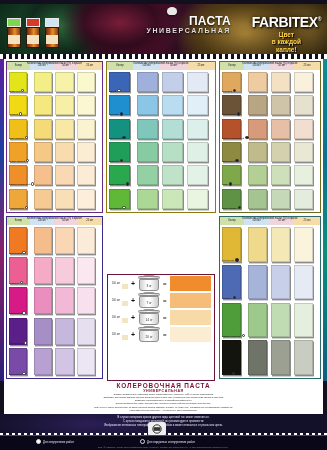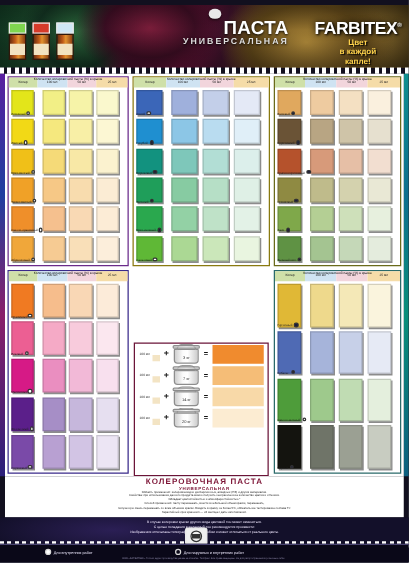--- a/index.html
+++ b/index.html
@@ -39,21 +39,21 @@
   .bottle .lbl { position:absolute; bottom:4px; left:1px; right:1px; height:9px; background:#f2e2c0; }
   .b1 { left:0; }  .b1 .cap{ background:#7fd64f; }
   .b2 { left:19px; } .b2 .cap{ background:#d63a2a; }
   .b3 { left:38px; } .b3 .cap{ background:#cfe7f5; }
 
   .hdr-title {
     position:absolute; right:96px; top:11px; text-align:right; z-index:4;
     color:#fff; line-height:1; text-shadow:0 1px 2px rgba(0,0,0,.9);
   }
   .hdr-title .t1 { font-size:13px; font-weight:700; letter-spacing:.3px;}
-  .hdr-title .t2 { font-size:15px; font-weight:700; letter-spacing:.3px;}
+  .hdr-title .t2 { font-size:12px; font-weight:700; letter-spacing:.3px;}
   .hdr-title .t3 { font-size:7px; font-weight:700; letter-spacing:1.6px; color:#ddd; }
   .drop { position:absolute; right:150px; top:3px; width:10px; height:8px;
           background:#e8e8e8; border-radius:50% 50% 45% 45%; z-index:4;
           box-shadow:0 1px 2px rgba(0,0,0,.6);}
 
   .brand { position:absolute; right:6px; top:10px; text-align:center; z-index:4; }
   .brand .bname { font-size:14px; font-weight:800; color:#fff; letter-spacing:-.4px;
                   text-shadow:1px 1px 2px #000, 0 0 5px rgba(0,0,0,.9);}
   .brand .reg { font-size:5px; vertical-align:super; }
   .brand .tag { margin-top:1px; font-size:6.5px; font-weight:700; color:#ffd34d; line-height:1.15;

